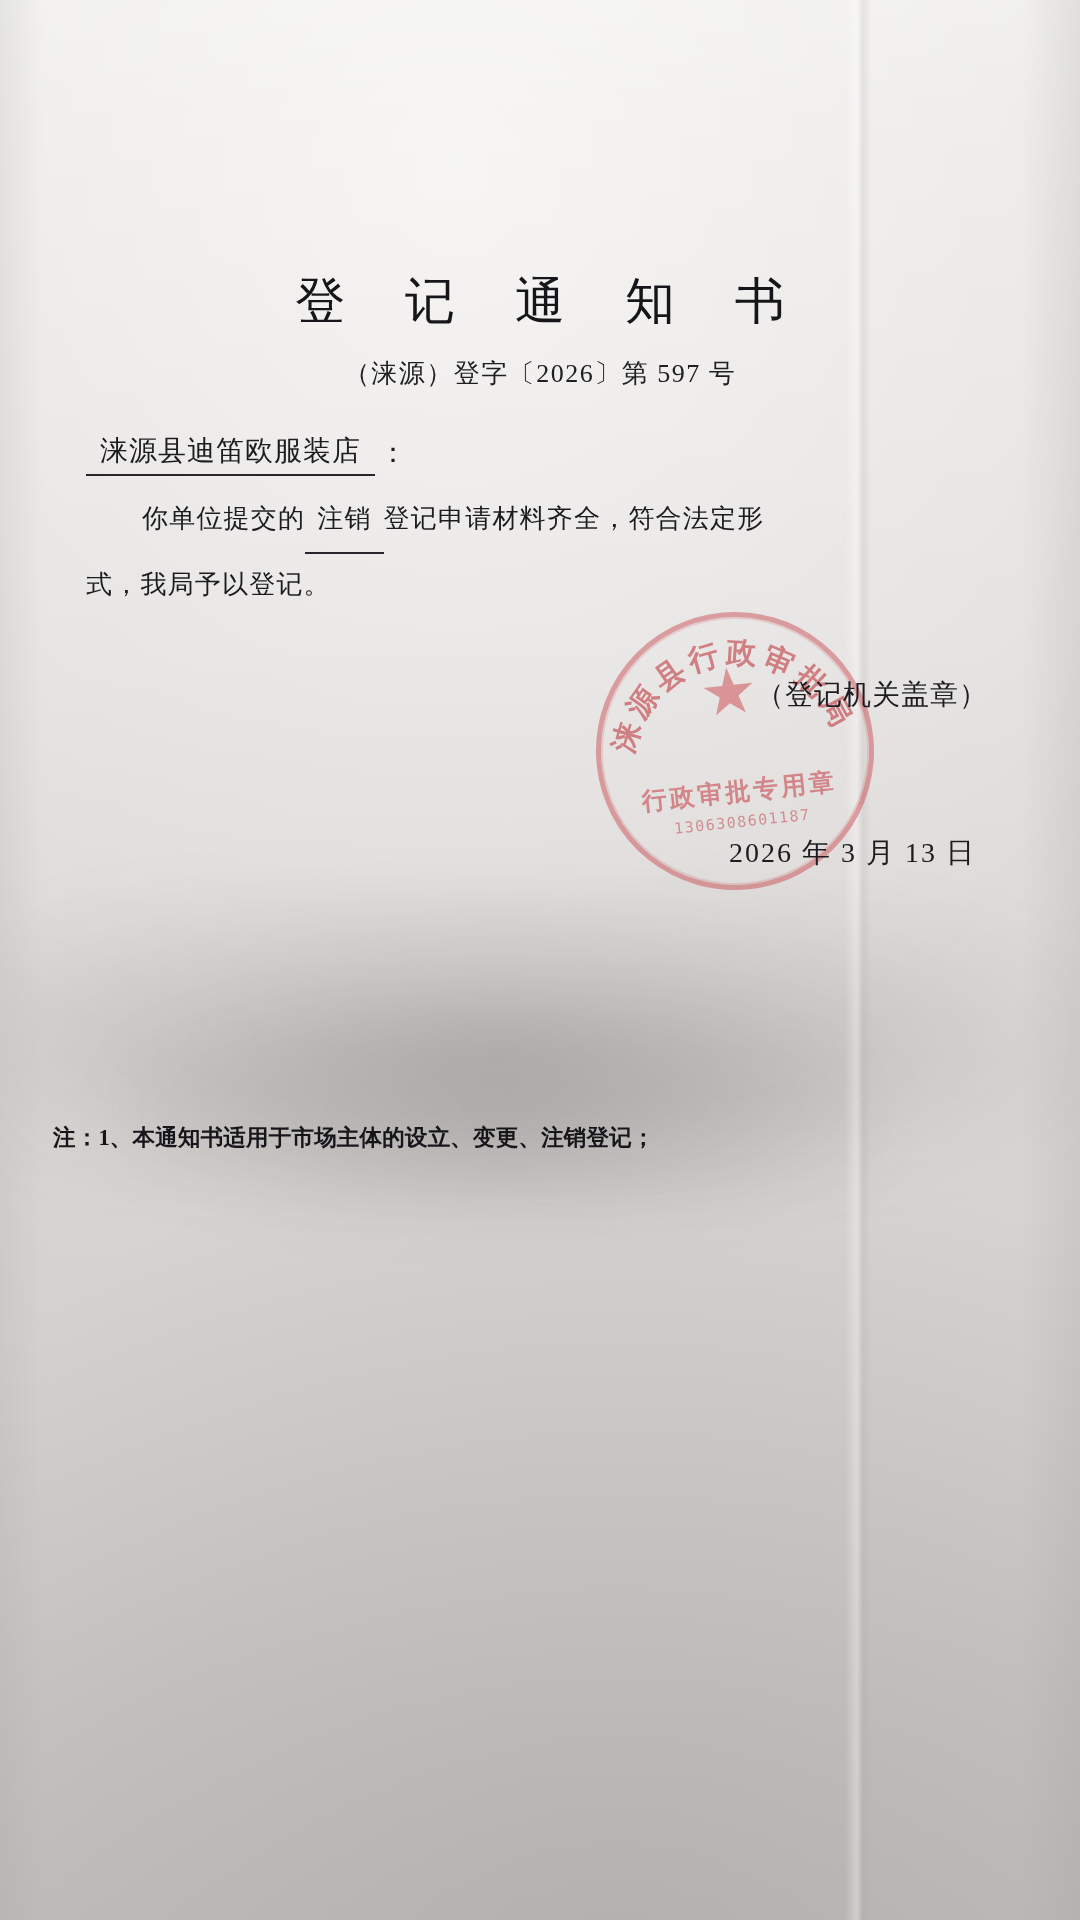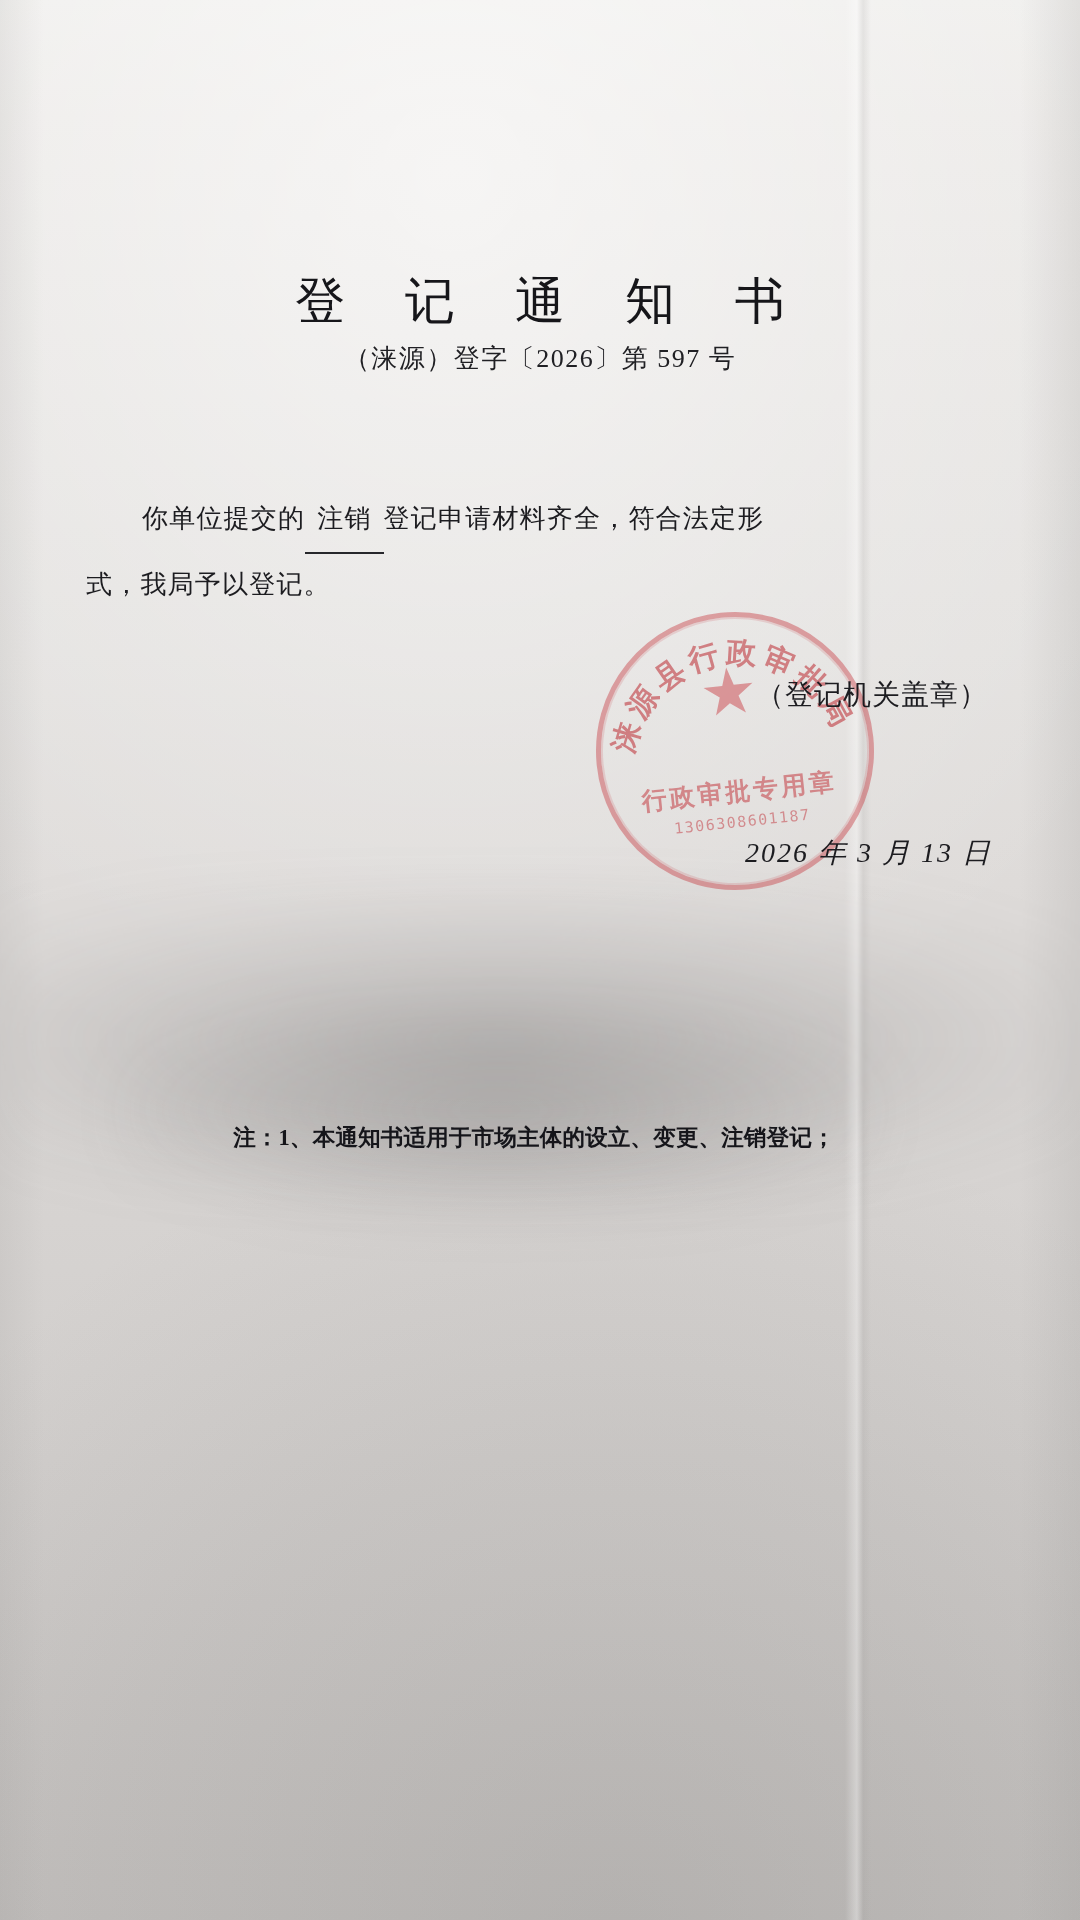--- a/index.html
+++ b/index.html
@@ -121,21 +121,21 @@
     font-size: 50px;
     letter-spacing: 22px;
     text-indent: 22px;
     font-weight: 400;
     color: #16161a;
     font-family: "DejaVu Serif", "Liberation Serif", serif;
   }
 
   .docnum {
     position: absolute;
-    top: 341px;
+    top: 356px;
     left: 0;
     width: 100%;
     text-align: center;
     font-size: 26px;
     letter-spacing: 1.5px;
     color: #202024;
   }
 
   .recipient {
     position: absolute;
@@ -180,25 +180,24 @@
     top: 676px;
     right: 92px;
     font-size: 28px;
     letter-spacing: 1px;
     color: #1c1c20;
   }
 
   .date-line {
     position: absolute;
     top: 834px;
-    right: 88px;
+    right: 104px;
     font-size: 28px;
     letter-spacing: 2px;
     color: #1c1c20;
-    font-style: italic;
   }
 
   
   .seal {
     position: absolute;
     top: 612px;
     left: 596px;
     width: 268px;
     height: 268px;
     border-radius: 50%;
@@ -256,28 +255,27 @@
     font-size: 15px;
     letter-spacing: 1.5px;
     color: rgba(190, 36, 44, 0.58);
     font-family: "DejaVu Sans Mono", monospace;
   }
 
   
   .notes {
     position: absolute;
     top: 1118px;
-    left: 44px;
+    left: 53px;
     width: 980px;
     font-size: 22.5px;
     line-height: 40px;
     color: #15151a;
     font-weight: 600;
     letter-spacing: 0.2px;
-    text-align: center;
   }
   .notes .n-line { white-space: normal; }
   .notes .ind { display: inline-block; width: 44px; }
 
   
   .blurzone {
     position: absolute;
     left: 0;
     top: 900px;
     width: 100%;
@@ -297,20 +295,24 @@
   <div class="crease"></div>
   <div class="edge-left"></div>
   <div class="edge-right"></div>
 
   <div class="doc">
 
     <div class="title">登 记 通 知 书</div>
 
     <div class="docnum">（涞源）登字〔2026〕第 597 号</div>
 
+    <div class="recipient">
+      <span class="name">涞源县迪笛欧服装店</span>
+      <span class="colon">：</span>
+    </div>
 
     <div class="body-p">
       <span class="indent"></span><span>你单位提交的</span><span class="blank-fill">注销</span><span>登记申请材料齐全，符合法定形</span><br>
       <span>式，我局予以登记。</span>
     </div>
 
     <div class="seal">
       <div class="seal-inner"></div>
       <svg class="seal-arc" viewBox="0 0 268 268">
         <defs>

